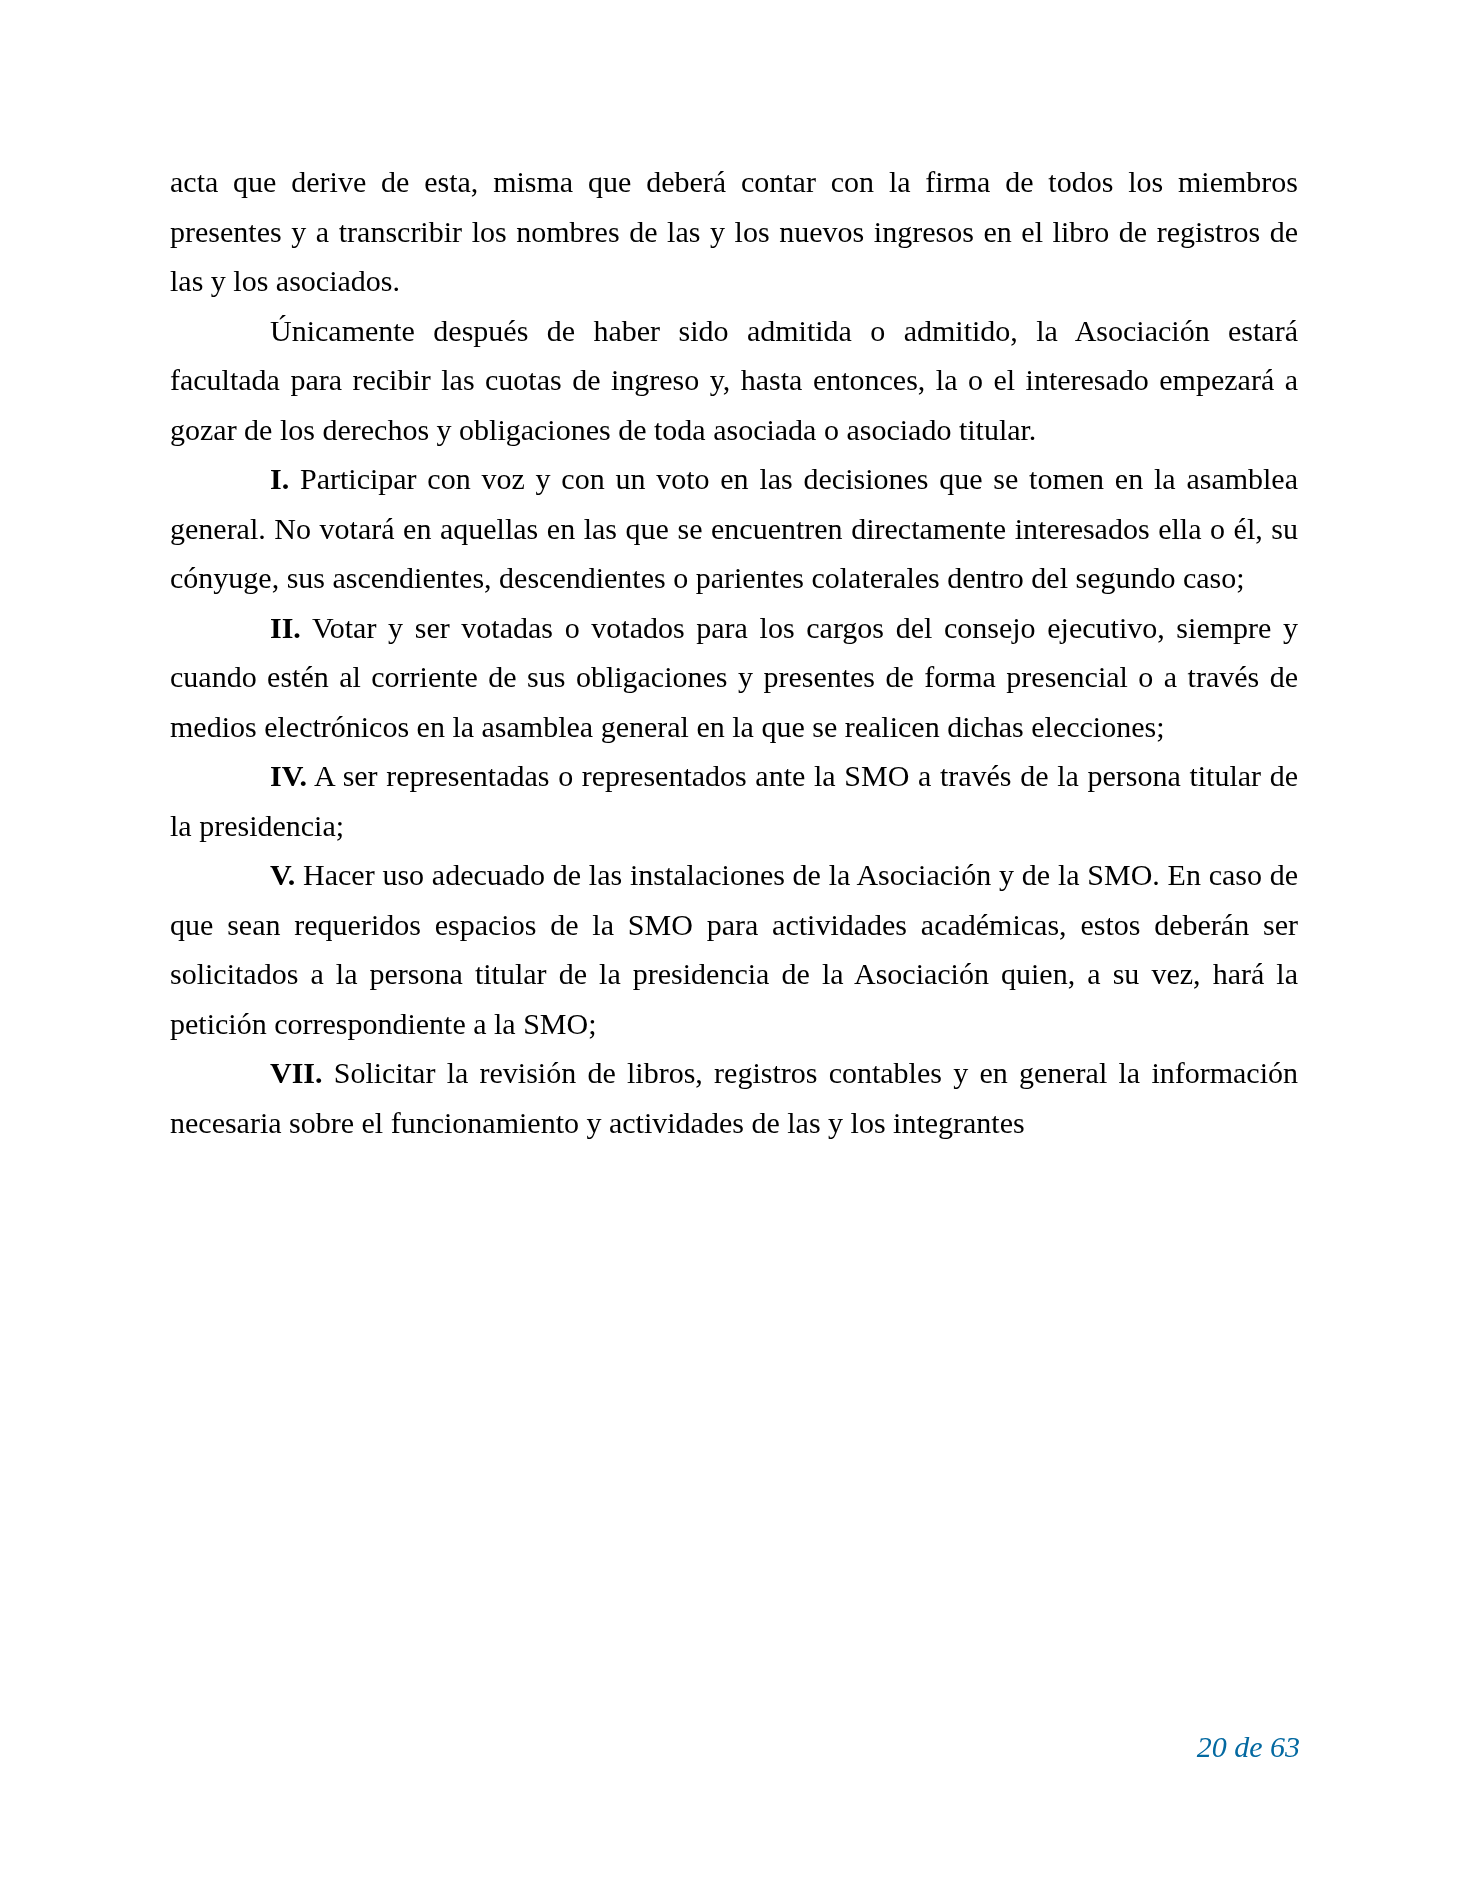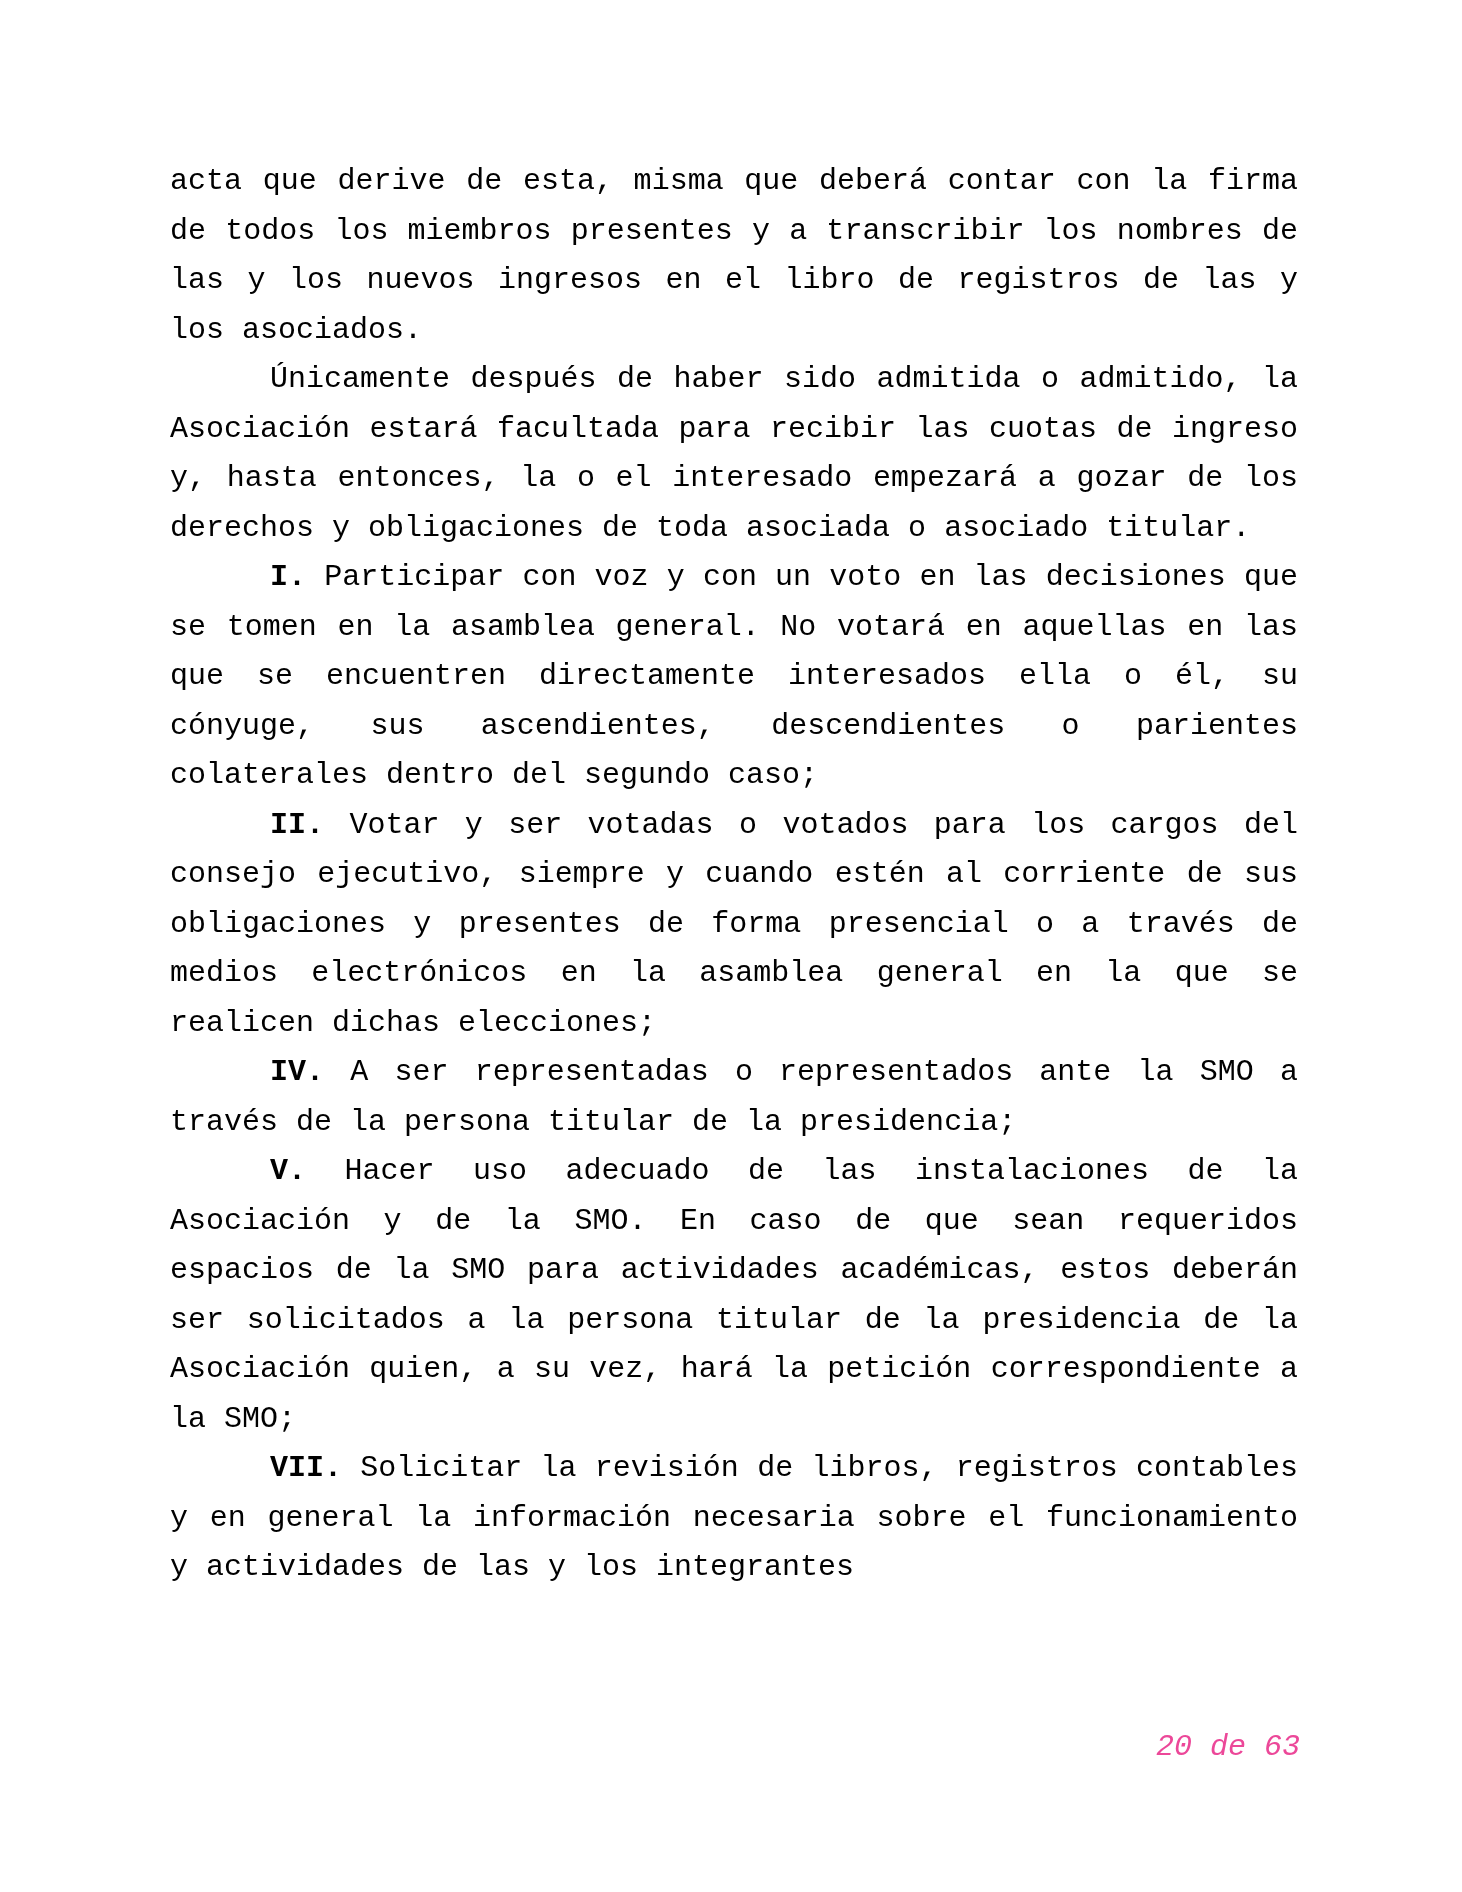--- a/index.html
+++ b/index.html
@@ -6,21 +6,21 @@
     margin: 0;
     padding: 0;
     background: #ffffff;
   }
   .page {
     position: relative;
     width: 1462px;
     height: 1892px;
     background: #ffffff;
     color: #000000;
-    font-family: Liberation Mono, monospace;
+    font-family: Liberation Serif, serif;
     overflow: hidden;
   }
   .content {
     position: absolute;
     left: 170px;
     top: 157px;
     width: 1128px;
   }
   .content p {
     margin: 0;
@@ -39,21 +39,21 @@
   .content p b {
     font-weight: bold;
   }
   .footer {
     position: absolute;
     top: 1729px;
     right: 162px;
     font-size: 30px;
     line-height: 36px;
     font-style: italic;
-    color: #ec4899;
+    color: #0369a1;
   }
 </style>
 </head>
 <body>
 
 <div class="page">
   <div class="content" id="content">
       <p class=""><span>acta que derive de esta, misma que deberá contar con la firma de todos los miembros presentes y a transcribir los nombres de las y los nuevos ingresos en el libro de registros de las y los asociados.</span></p>
       <p class="indent"><span>Únicamente después de haber sido admitida o admitido, la Asociación estará facultada para recibir las cuotas de ingreso y, hasta entonces, la o el interesado empezará a gozar de los derechos y obligaciones de toda asociada o asociado titular.</span></p>
       <p class="indent"><b>I.</b><span> Participar con voz y con un voto en las decisiones que se tomen en la asamblea general. No votará en aquellas en las que se encuentren directamente interesados ella o él, su cónyuge, sus ascendientes, descendientes o parientes colaterales dentro del segundo caso;</span></p>

